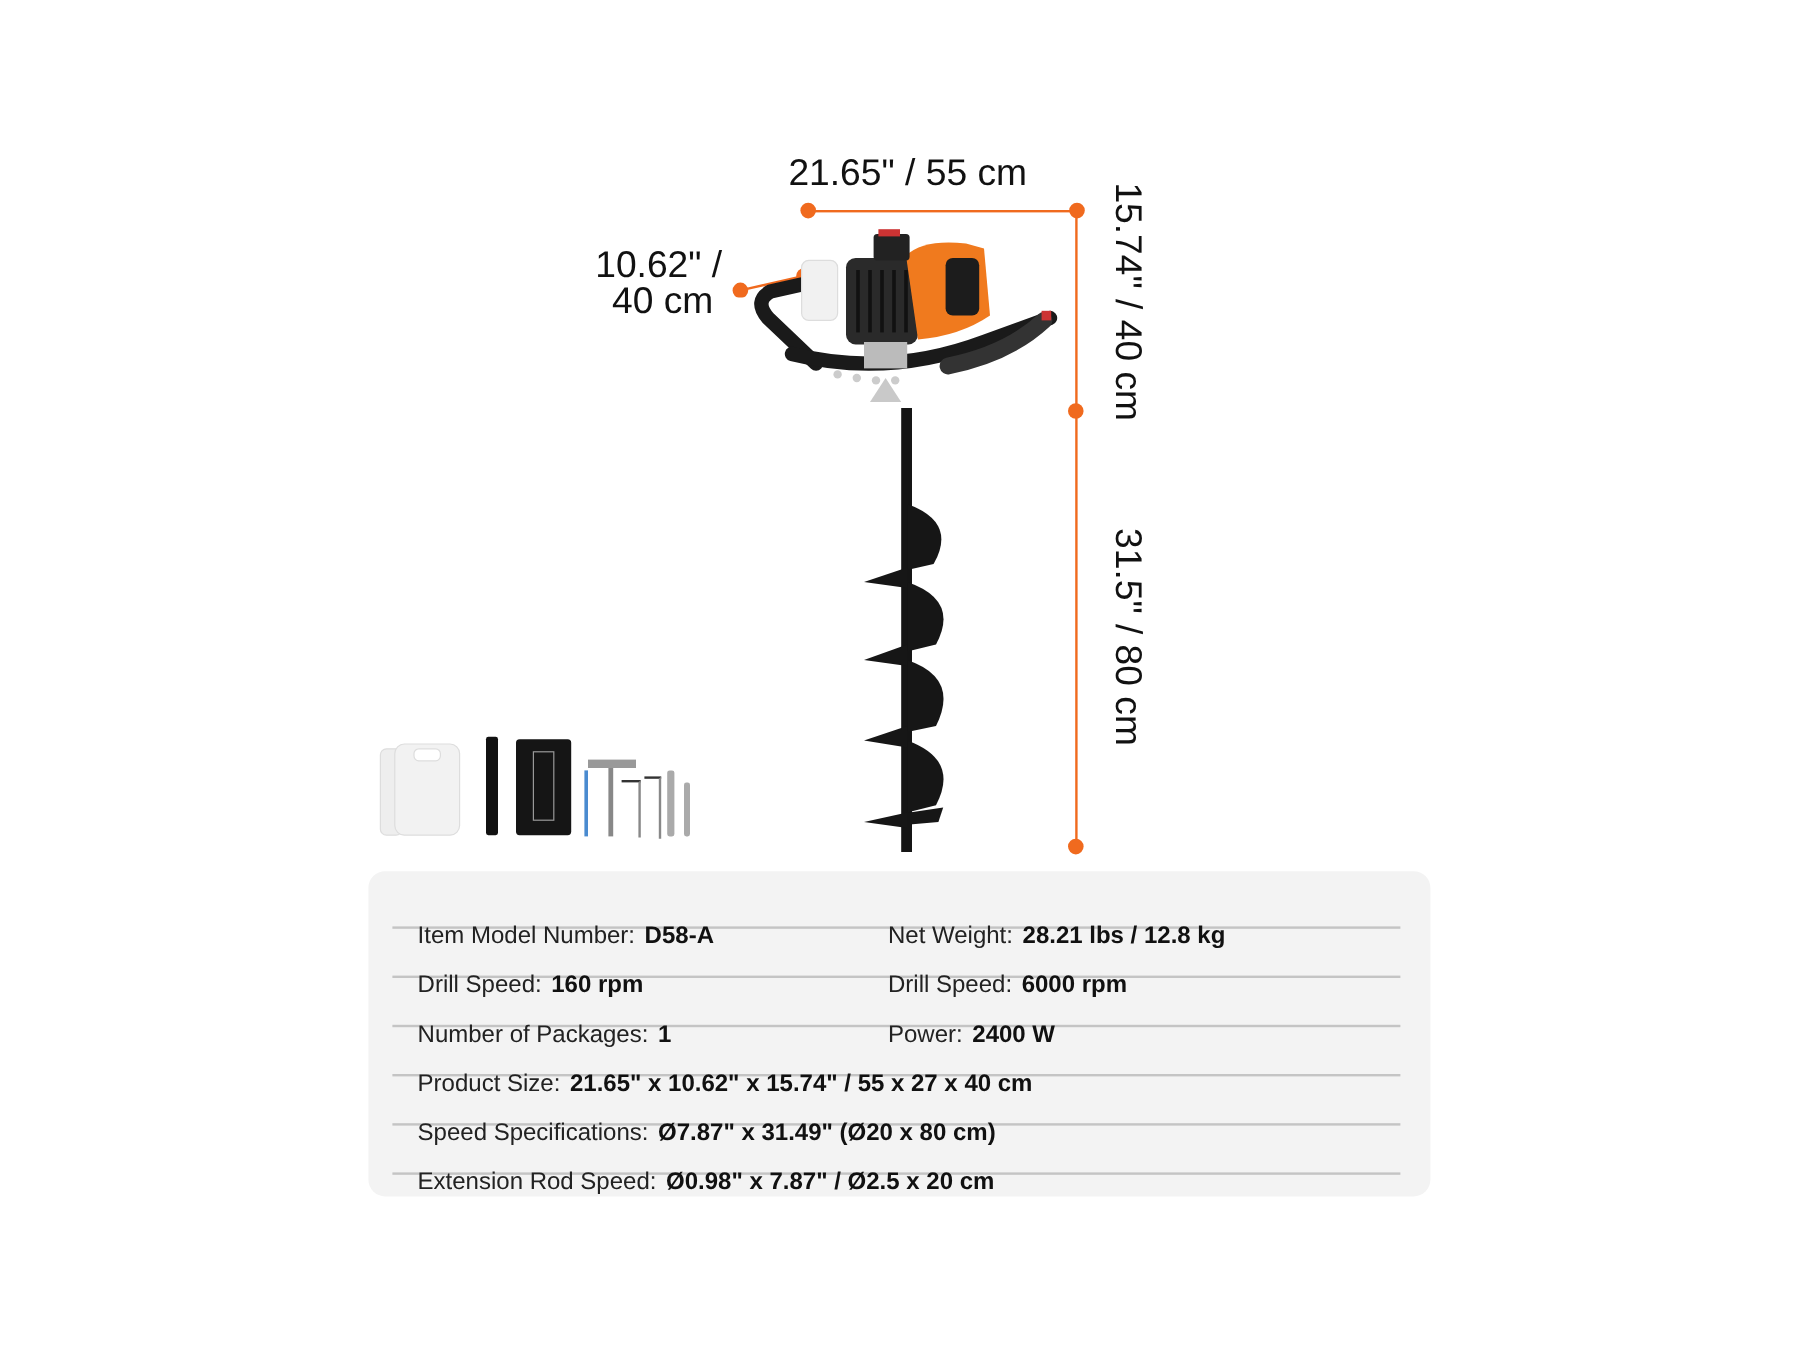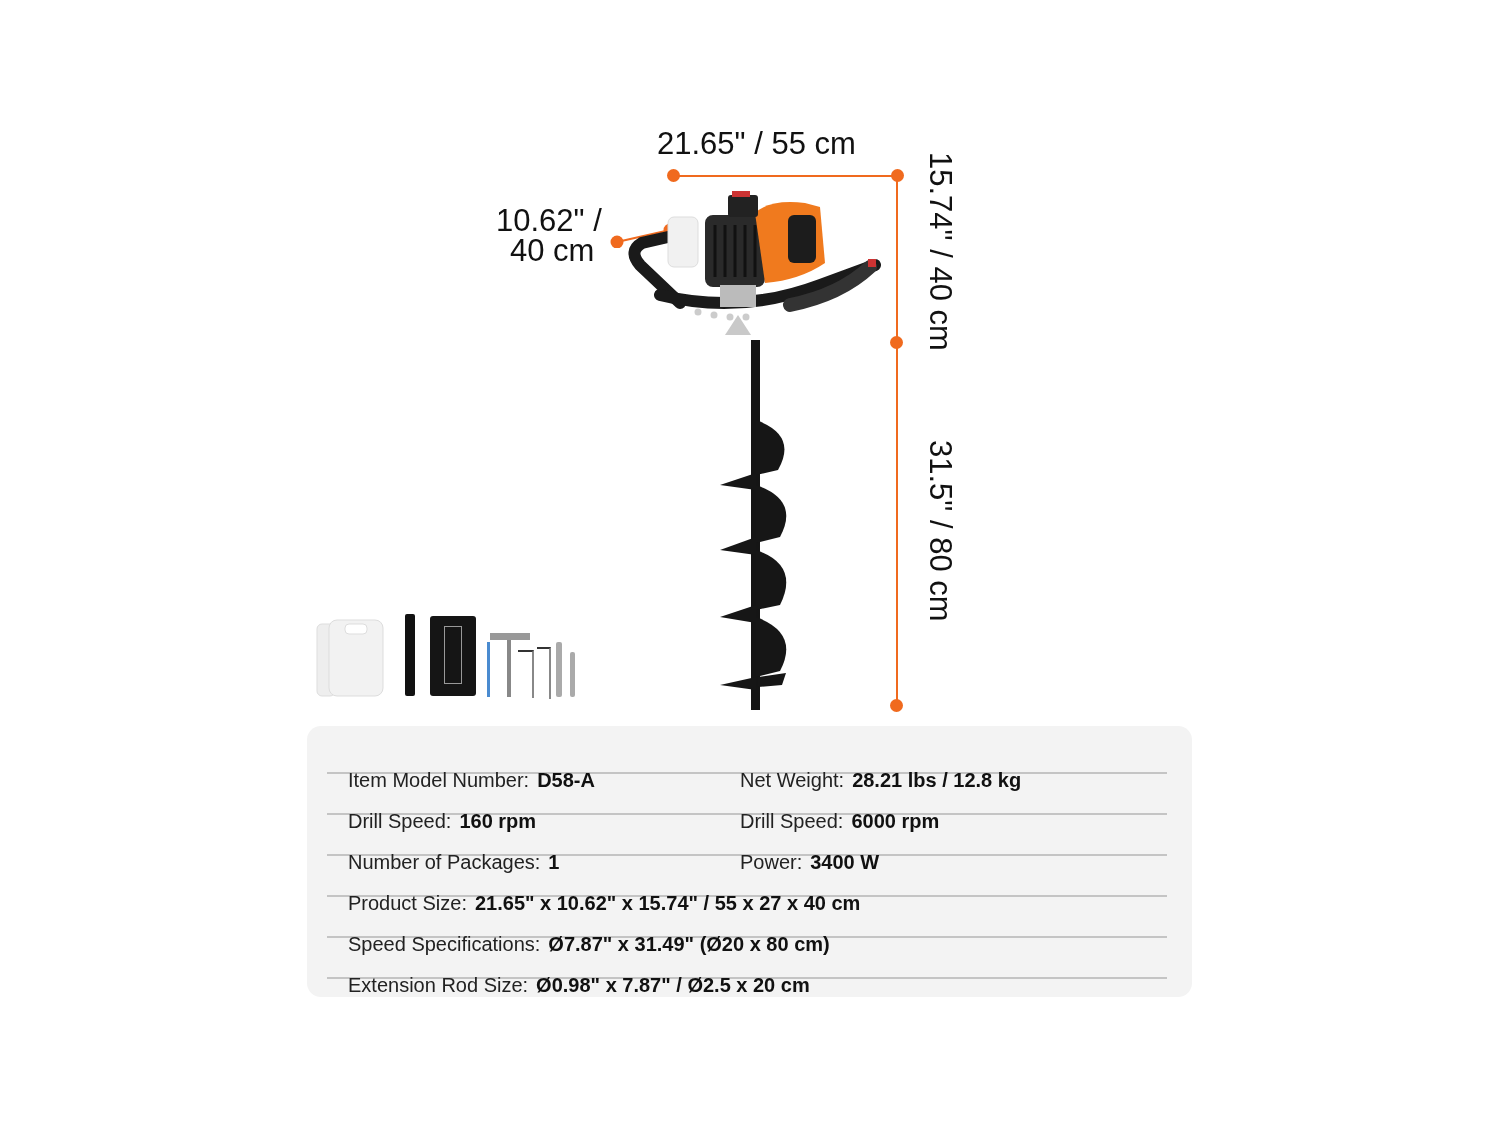--- a/index.html
+++ b/index.html
@@ -111,24 +111,24 @@
   <div class="spec-row" style="top:5px;">
     <div class="spec-cell" style="left:21px;"><span class="k">Item Model Number:</span><span class="v">D58-A</span></div>
     <div class="spec-cell" style="left:413px;"><span class="k">Net Weight:</span><span class="v">28.21 lbs / 12.8 kg</span></div>
   </div>
   <div class="spec-row" style="top:46px;">
     <div class="spec-cell" style="left:21px;"><span class="k">Drill Speed:</span><span class="v">160 rpm</span></div>
     <div class="spec-cell" style="left:413px;"><span class="k">Drill Speed:</span><span class="v">6000 rpm</span></div>
   </div>
   <div class="spec-row" style="top:87px;">
     <div class="spec-cell" style="left:21px;"><span class="k">Number of Packages:</span><span class="v">1</span></div>
-    <div class="spec-cell" style="left:413px;"><span class="k">Power:</span><span class="v">3400 W</span></div>
+    <div class="spec-cell" style="left:413px;"><span class="k">Power:</span><span class="v">2400 W</span></div>
   </div>
   <div class="spec-row" style="top:128px;">
     <div class="spec-cell" style="left:21px;"><span class="k">Product Size:</span><span class="v">21.65" x 10.62" x 15.74" / 55 x 27 x 40 cm</span></div>
   </div>
   <div class="spec-row" style="top:169px;">
     <div class="spec-cell" style="left:21px;"><span class="k">Speed Specifications:</span><span class="v">Ø7.87" x 31.49" (Ø20 x 80 cm)</span></div>
   </div>
   <div class="spec-row" style="top:210px;">
-    <div class="spec-cell" style="left:21px;"><span class="k">Extension Rod Size:</span><span class="v">Ø0.98" x 7.87" / Ø2.5 x 20 cm</span></div>
+    <div class="spec-cell" style="left:21px;"><span class="k">Extension Rod Speed:</span><span class="v">Ø0.98" x 7.87" / Ø2.5 x 20 cm</span></div>
   </div>
 </div>
 
 </body></html>

